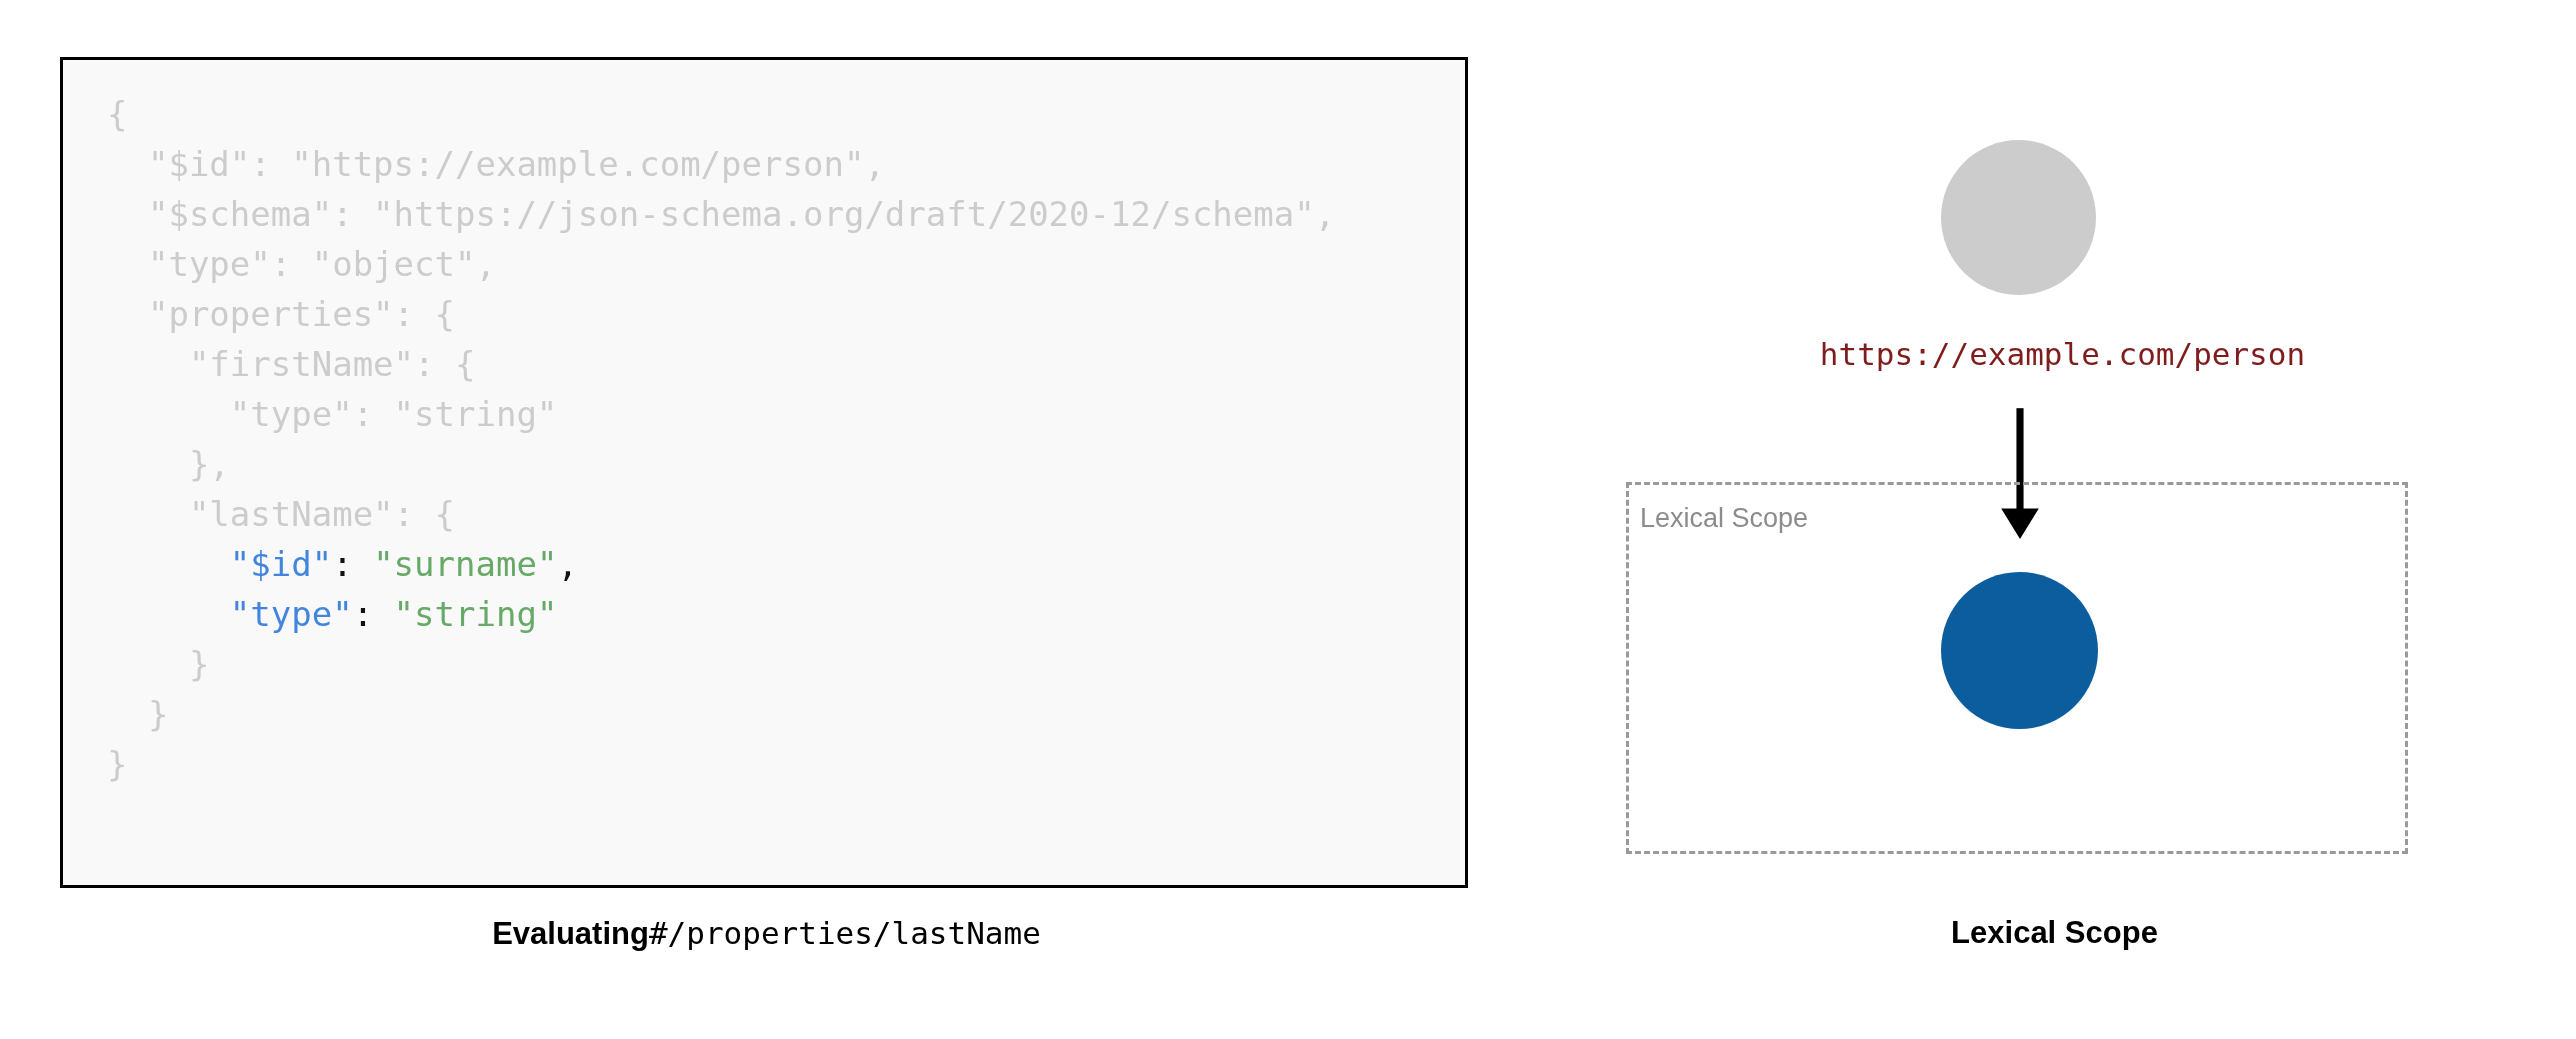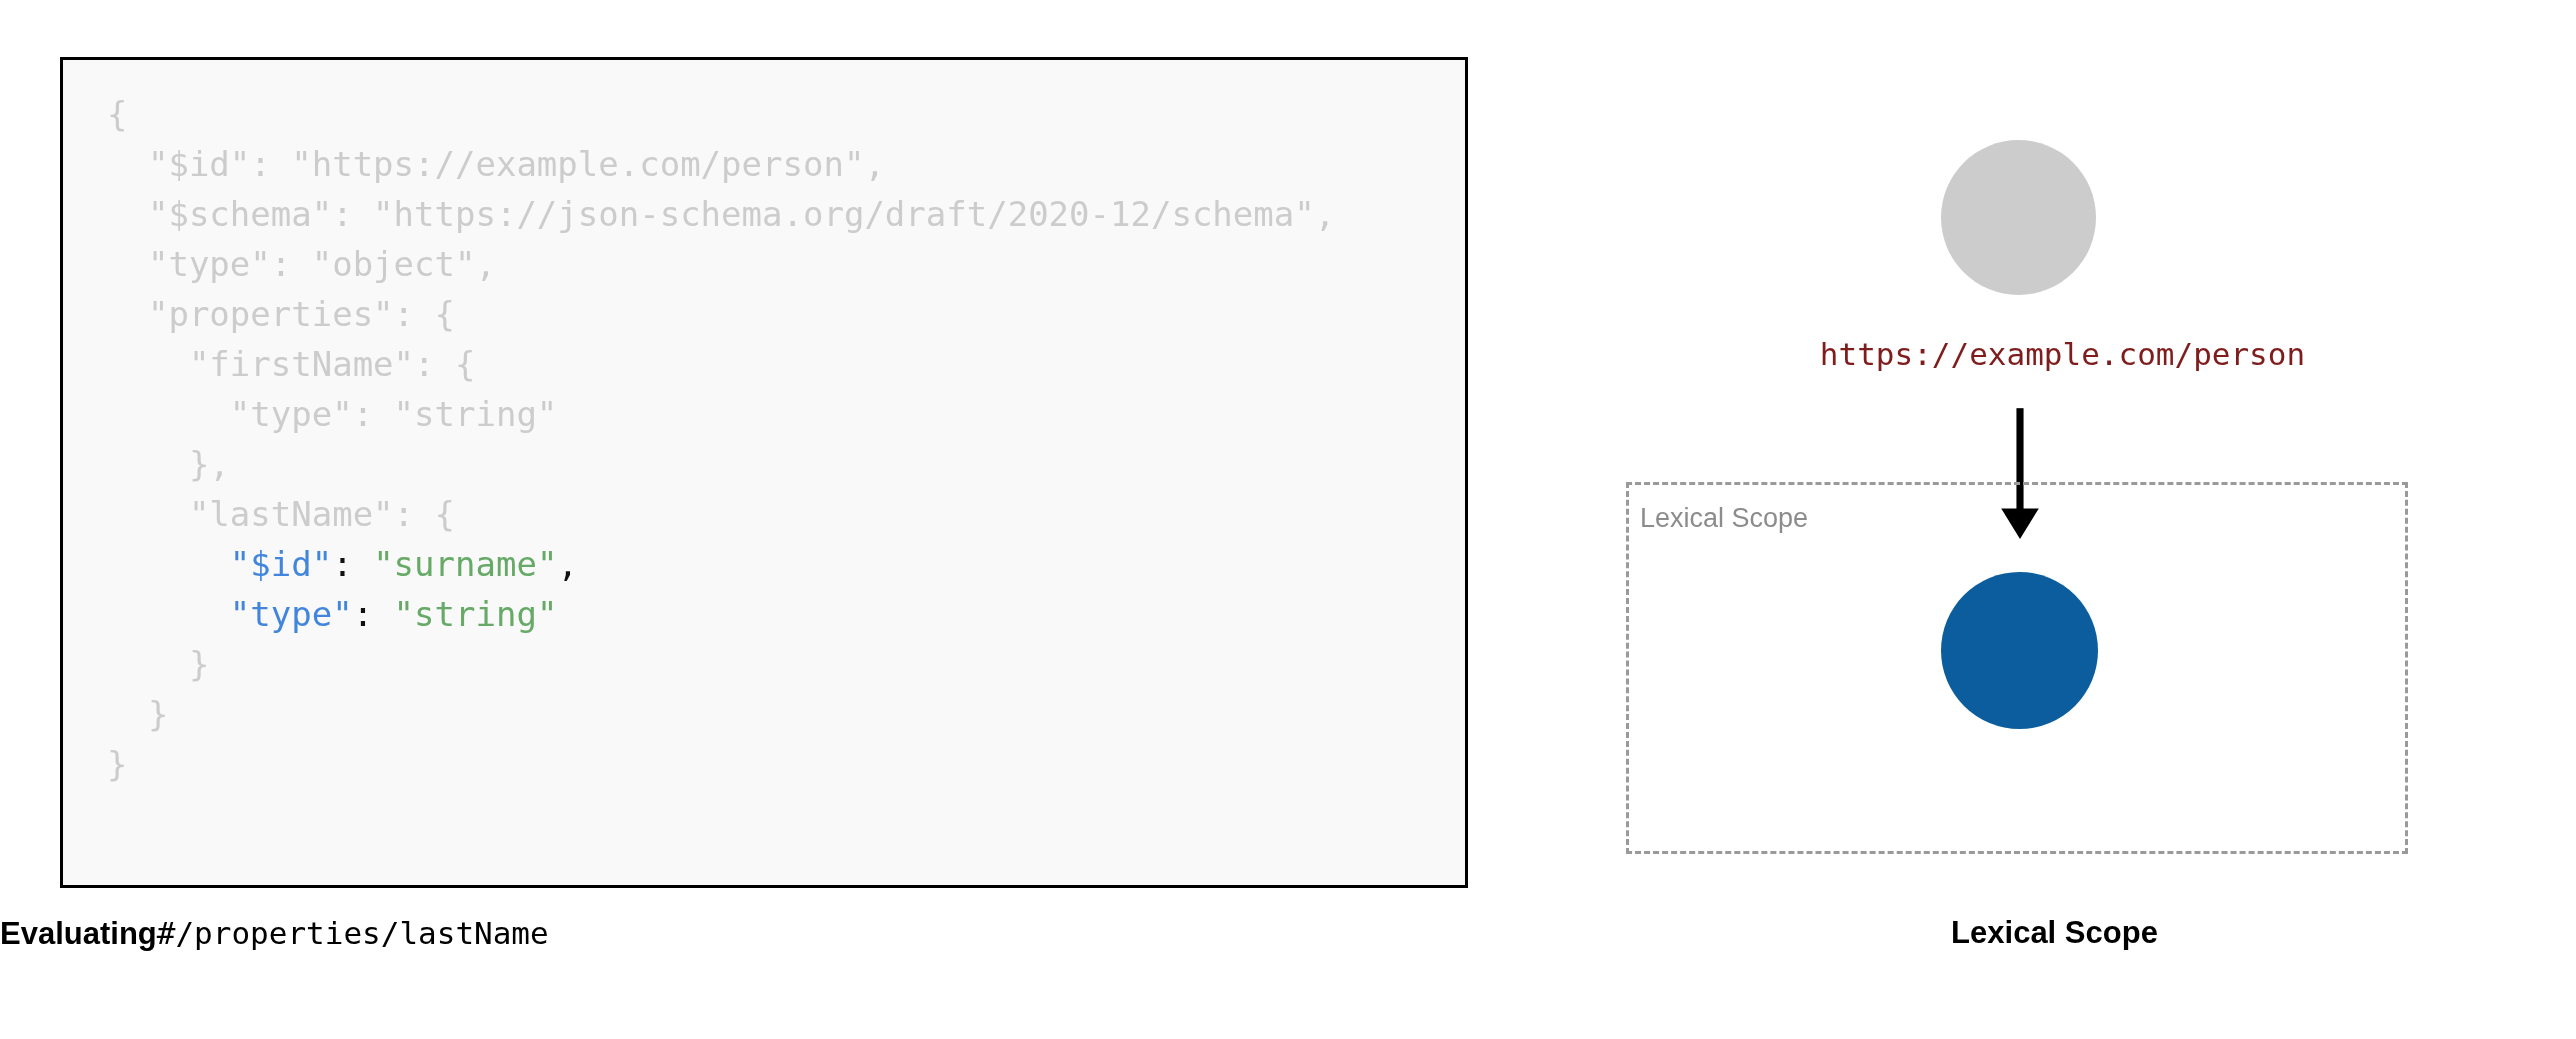--- a/index.html
+++ b/index.html
@@ -51,21 +51,21 @@
   .tok-dim   { color: #cccccc; }
   .tok-key   { color: #4285dd; }
   .tok-str   { color: #67a967; }
   .tok-punct { color: #111111; }
 
   #left-caption {
     position: absolute;
     left: 0;
     top: 915px;
     width: 1533px;
-    text-align: left;
+    text-align: center;
     color: #000000;
     white-space: nowrap;
   }
   #left-caption .cap-strong {
     font-family: "Liberation Sans", sans-serif;
     font-weight: bold;
     font-size: 31px;
   }
   #left-caption .cap-mono {
     font-family: "DejaVu Sans Mono", "Liberation Mono", monospace;

